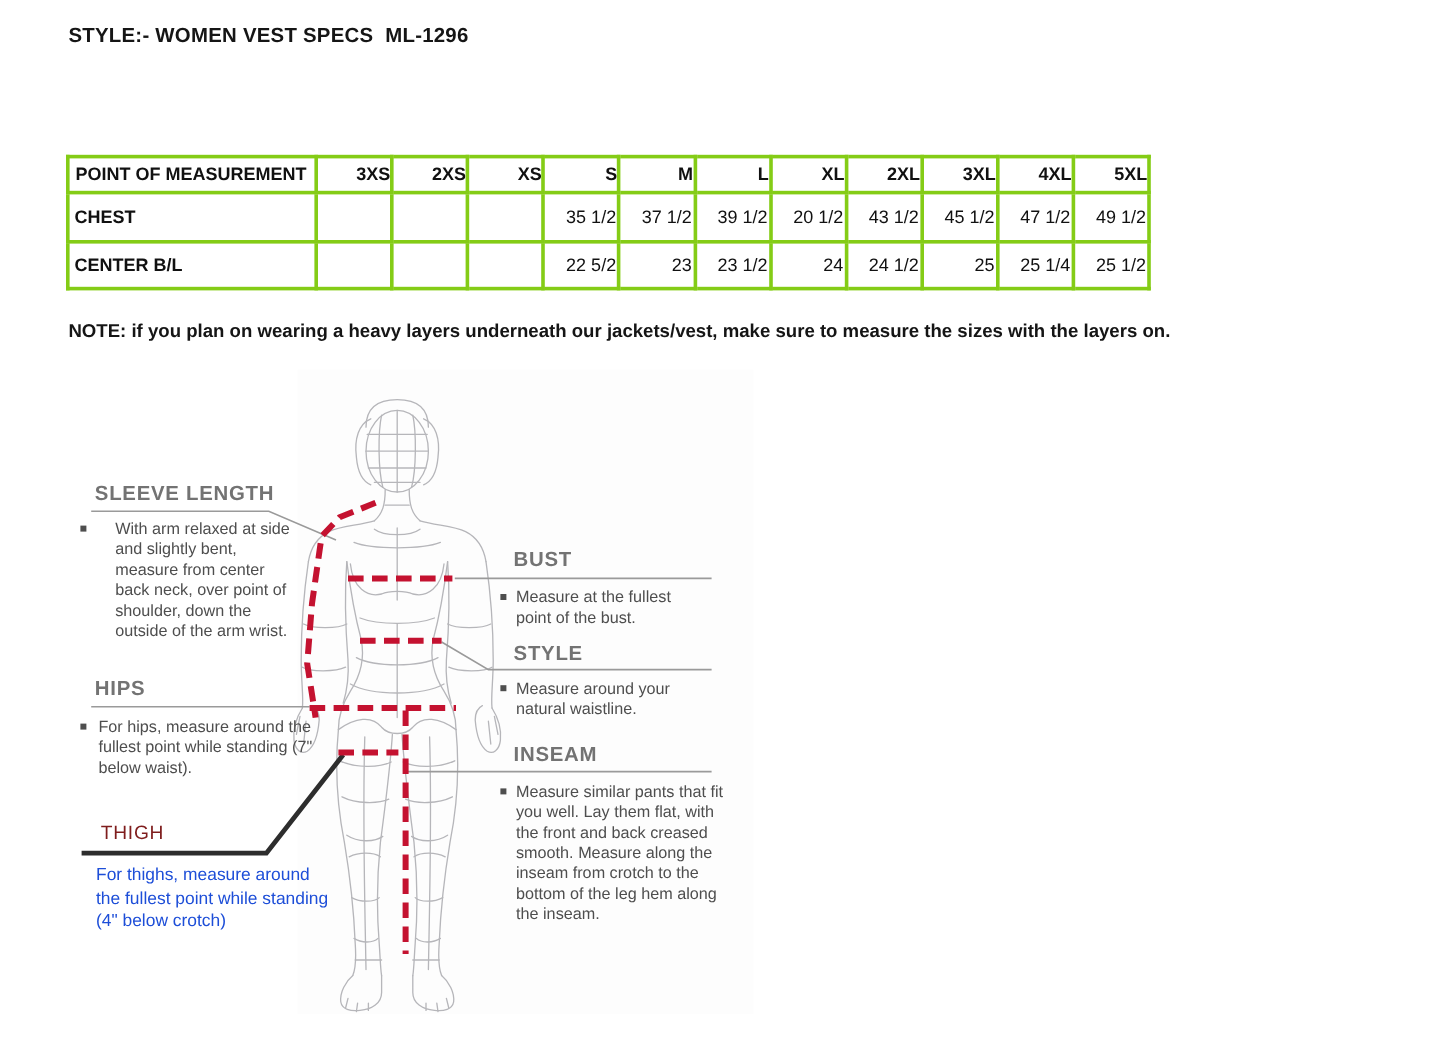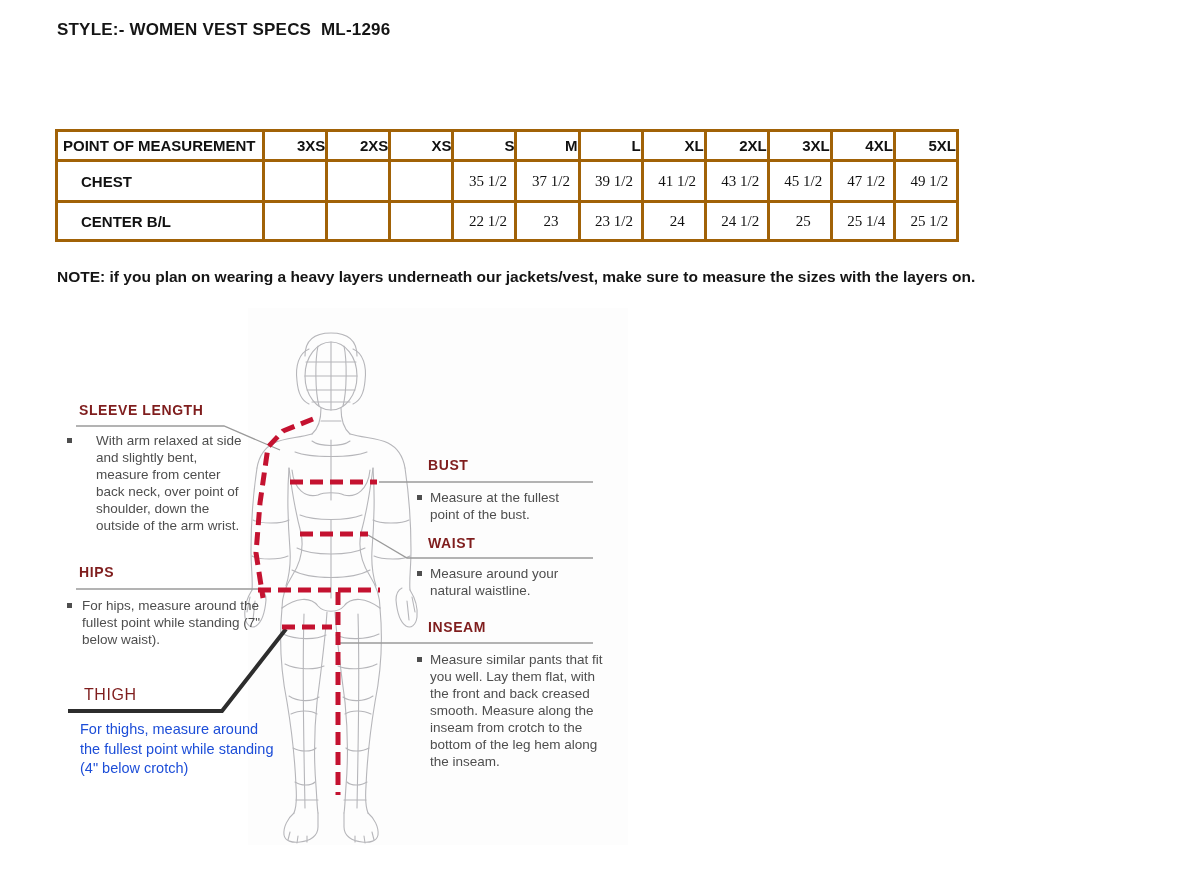--- a/index.html
+++ b/index.html
@@ -11,41 +11,41 @@
   .page-title{
     left:57px;top:20px;font-size:17px;font-weight:bold;color:#151515;
     white-space:pre;letter-spacing:0.2px;
   }
   
   .size-table{
     position:absolute;left:55px;top:129px;width:904px;
     border-collapse:collapse;table-layout:fixed;
   }
   .size-table th,.size-table td{
-    border:3px solid #a16207;overflow:hidden;white-space:nowrap;
+    border:3px solid #84cc16;overflow:hidden;white-space:nowrap;
     font-family:"Liberation Sans",sans-serif;
   }
   .size-table thead th{
     height:27px;font-size:15px;font-weight:bold;text-align:right;padding:0;
   }
   .size-table thead th.pom{ text-align:left;padding-left:5px; }
   .size-table tbody th{
-    font-size:15px;font-weight:bold;text-align:left;padding-left:23px;
+    font-size:15px;font-weight:bold;text-align:left;padding-left:4px;
   }
   .size-table tbody tr.r0 th,.size-table tbody tr.r0 td{height:36px;}
   .size-table tbody tr.r1 th,.size-table tbody tr.r1 td{height:34px;}
   .size-table tbody td{
-    font-size:15px;font-weight:normal;text-align:center;padding-left:8px;font-family:Liberation Serif, serif;
+    font-size:15px;font-weight:normal;text-align:right;padding-left:8px;
   }
   .note-line{
     left:57px;top:268px;font-size:15.5px;font-weight:bold;color:#151515;width:1050px;
   }
   
   .dg-head{
-    font-size:14px;font-weight:bold;color:#7f1d1d;letter-spacing:0.6px;white-space:nowrap;
+    font-size:17px;font-weight:bold;color:#737373;letter-spacing:0.6px;white-space:nowrap;
   }
   .dg-head-light{
     font-size:16px;font-weight:normal;color:#7f1d1d;letter-spacing:0.6px;white-space:nowrap;
   }
   .dg-text{
     font-size:13.5px;line-height:17px;color:#4e4e4e;font-weight:normal;
   }
   .dg-text-dark{
     font-size:14.5px;line-height:19.5px;color:#1d4ed8;
   }
@@ -90,32 +90,32 @@
     </thead>
     <tbody>
       <tr class="r0">
         <th>CHEST</th>
         <td></td>
         <td></td>
         <td></td>
         <td>35 1/2</td>
         <td>37 1/2</td>
         <td>39 1/2</td>
-        <td>41 1/2</td>
+        <td>20 1/2</td>
         <td>43 1/2</td>
         <td>45 1/2</td>
         <td>47 1/2</td>
         <td>49 1/2</td>
       </tr>
       <tr class="r1">
         <th>CENTER B/L</th>
         <td></td>
         <td></td>
         <td></td>
-        <td>22 1/2</td>
+        <td>22 5/2</td>
         <td>23</td>
         <td>23 1/2</td>
         <td>24</td>
         <td>24 1/2</td>
         <td>25</td>
         <td>25 1/4</td>
         <td>25 1/2</td>
       </tr>
     </tbody>
   </table>
@@ -198,19 +198,19 @@
 <div class="abs bullet" style="left:67px;top:603px;"></div>
 <div class="abs dg-text" style="left:82px;top:597px;width:180px;">For hips, measure around the fullest point while standing (7" below waist).</div>
 
 <div class="abs dg-head-light" style="left:84px;top:686px;">THIGH</div>
 <div class="abs dg-text-dark" style="left:80px;top:720px;width:195px;">For thighs, measure around the fullest point while standing (4" below crotch)</div>
 
 <div class="abs dg-head" style="left:428px;top:457px;">BUST</div>
 <div class="abs bullet" style="left:417px;top:495px;"></div>
 <div class="abs dg-text" style="left:430px;top:489px;width:150px;">Measure at the fullest point of the bust.</div>
 
-<div class="abs dg-head" style="left:428px;top:535px;">WAIST</div>
+<div class="abs dg-head" style="left:428px;top:535px;">STYLE</div>
 <div class="abs bullet" style="left:417px;top:571px;"></div>
 <div class="abs dg-text" style="left:430px;top:565px;width:150px;">Measure around your natural waistline.</div>
 
 <div class="abs dg-head" style="left:428px;top:619px;text-align:right;">INSEAM</div>
 <div class="abs bullet" style="left:417px;top:657px;"></div>
 <div class="abs dg-text" style="left:430px;top:651px;width:178px;">Measure similar pants that fit you well. Lay them flat, with the front and back creased smooth. Measure along the inseam from crotch to the bottom of the leg hem along the inseam.</div>
 
 </body></html>

